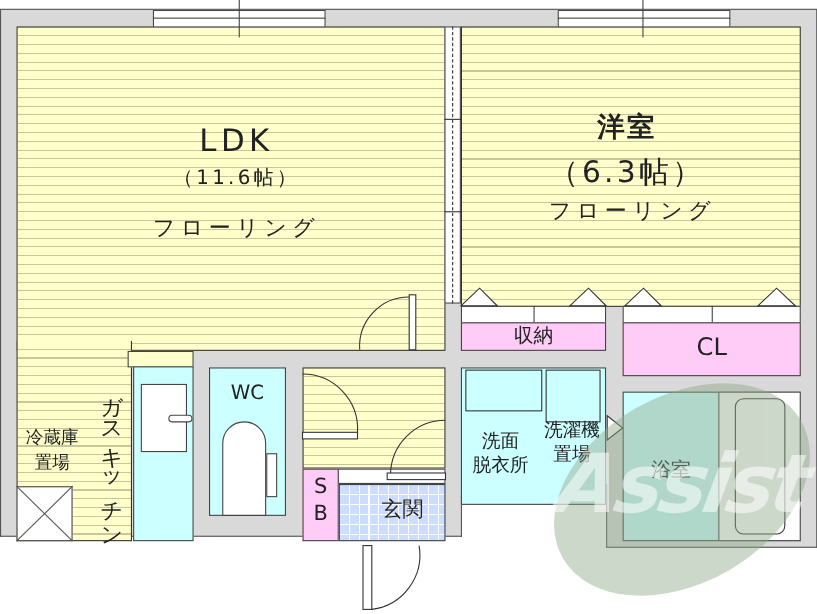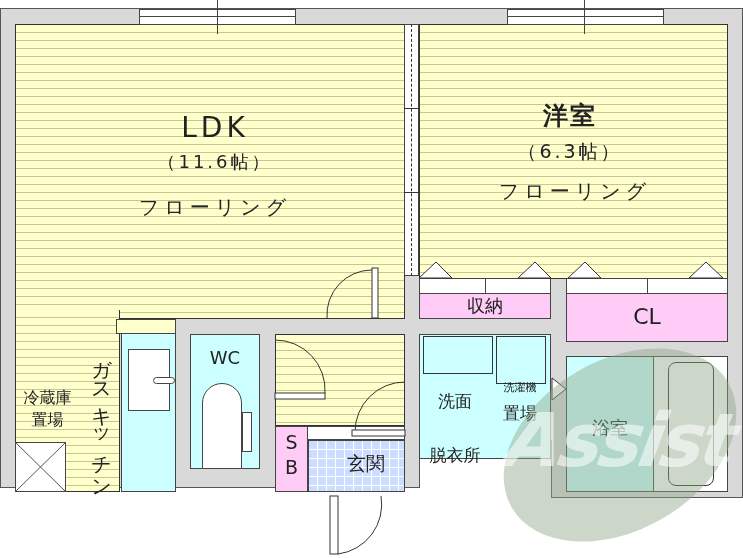--- a/index.html
+++ b/index.html
@@ -49,40 +49,40 @@
 <div class="abs white" style="left:404px;top:24px;width:15px;height:252px;"></div>
 <div class="abs" style="left:411px;top:24px;width:0;height:252px;border-left:1px dashed #333;"></div>
 <div class="abs" style="left:404px;top:108px;width:15px;height:1px;background:#333;"></div>
 <div class="abs" style="left:404px;top:192px;width:15px;height:1px;background:#333;"></div>
 
 <div class="label" style="left:150px;top:112px;width:130px;font-size:28px;letter-spacing:4px;">LDK</div>
 <div class="label" style="left:110px;top:152px;width:210px;font-size:18px;letter-spacing:3px;">（11.6帖）</div>
 <div class="label" style="left:115px;top:196px;width:200px;font-size:20px;letter-spacing:5px;">フローリング</div>
 
 <div class="label" style="left:520px;top:102px;width:100px;font-size:25px;letter-spacing:2px;font-weight:bold;">洋室</div>
-<div class="label" style="left:490px;top:141px;width:160px;font-size:19px;letter-spacing:3px;">（6.3帖）</div>
+<div class="label" style="left:490px;top:141px;width:160px;font-size:27px;letter-spacing:3px;">（6.3帖）</div>
 <div class="label" style="left:475px;top:180px;width:200px;font-size:20px;letter-spacing:5px;">フローリング</div>
 
 <div class="abs white" style="left:419px;top:278px;width:132px;height:16px;"></div>
 <div class="abs" style="left:485px;top:278px;width:1px;height:16px;background:#444;"></div>
 <div class="abs white" style="left:566px;top:278px;width:162px;height:16px;"></div>
 <div class="abs" style="left:647px;top:278px;width:1px;height:16px;background:#444;"></div>
 
 <div class="abs pink" style="left:419px;top:293px;width:132px;height:26px;"></div>
 <div class="label" style="left:419px;top:296px;width:132px;font-size:18px;">収納</div>
 
 <div class="abs pink" style="left:566px;top:293px;width:162px;height:49px;"></div>
 <div class="label" style="left:566px;top:304px;width:162px;font-size:22px;">CL</div>
 
 <div class="abs aqua" style="left:419px;top:334px;width:132px;height:125px;"></div>
 <div class="abs aqua" style="left:423px;top:336px;width:70px;height:38px;border-color:#333;"></div>
 <div class="abs aqua" style="left:496px;top:336px;width:50px;height:48px;border-color:#333;"></div>
 <div class="label" style="left:425px;top:392px;width:60px;font-size:17px;">洗面</div>
-<div class="label" style="left:425px;top:414px;width:60px;font-size:17px;margin-top:32px;">脱衣所</div>
-<div class="label" style="left:488px;top:382px;width:64px;font-size:11px;">洗濯機</div>
+<div class="label" style="left:425px;top:414px;width:60px;font-size:17px;">脱衣所</div>
+<div class="label" style="left:488px;top:382px;width:64px;font-size:17px;">洗濯機</div>
 <div class="label" style="left:488px;top:404px;width:64px;font-size:17px;">置場</div>
 
 <div class="abs aqua" style="left:566px;top:356px;width:162px;height:136px;"></div>
 <div class="abs white" style="left:653px;top:356px;width:75px;height:136px;"></div>
 <div class="abs" style="left:668px;top:362px;width:46px;height:124px;border:1px solid #333;border-radius:8px;"></div>
 <div class="label" style="left:580px;top:418px;width:60px;font-size:18px;">浴室</div>
 
 <div class="abs" style="left:116px;top:319px;width:60px;height:15px;background:#ffffcc;border:1px solid #444;"></div>
 <div class="abs aqua" style="left:121px;top:333px;width:55px;height:159px;"></div>
 <div class="abs white" style="left:128px;top:349px;width:42px;height:62px;"></div>

